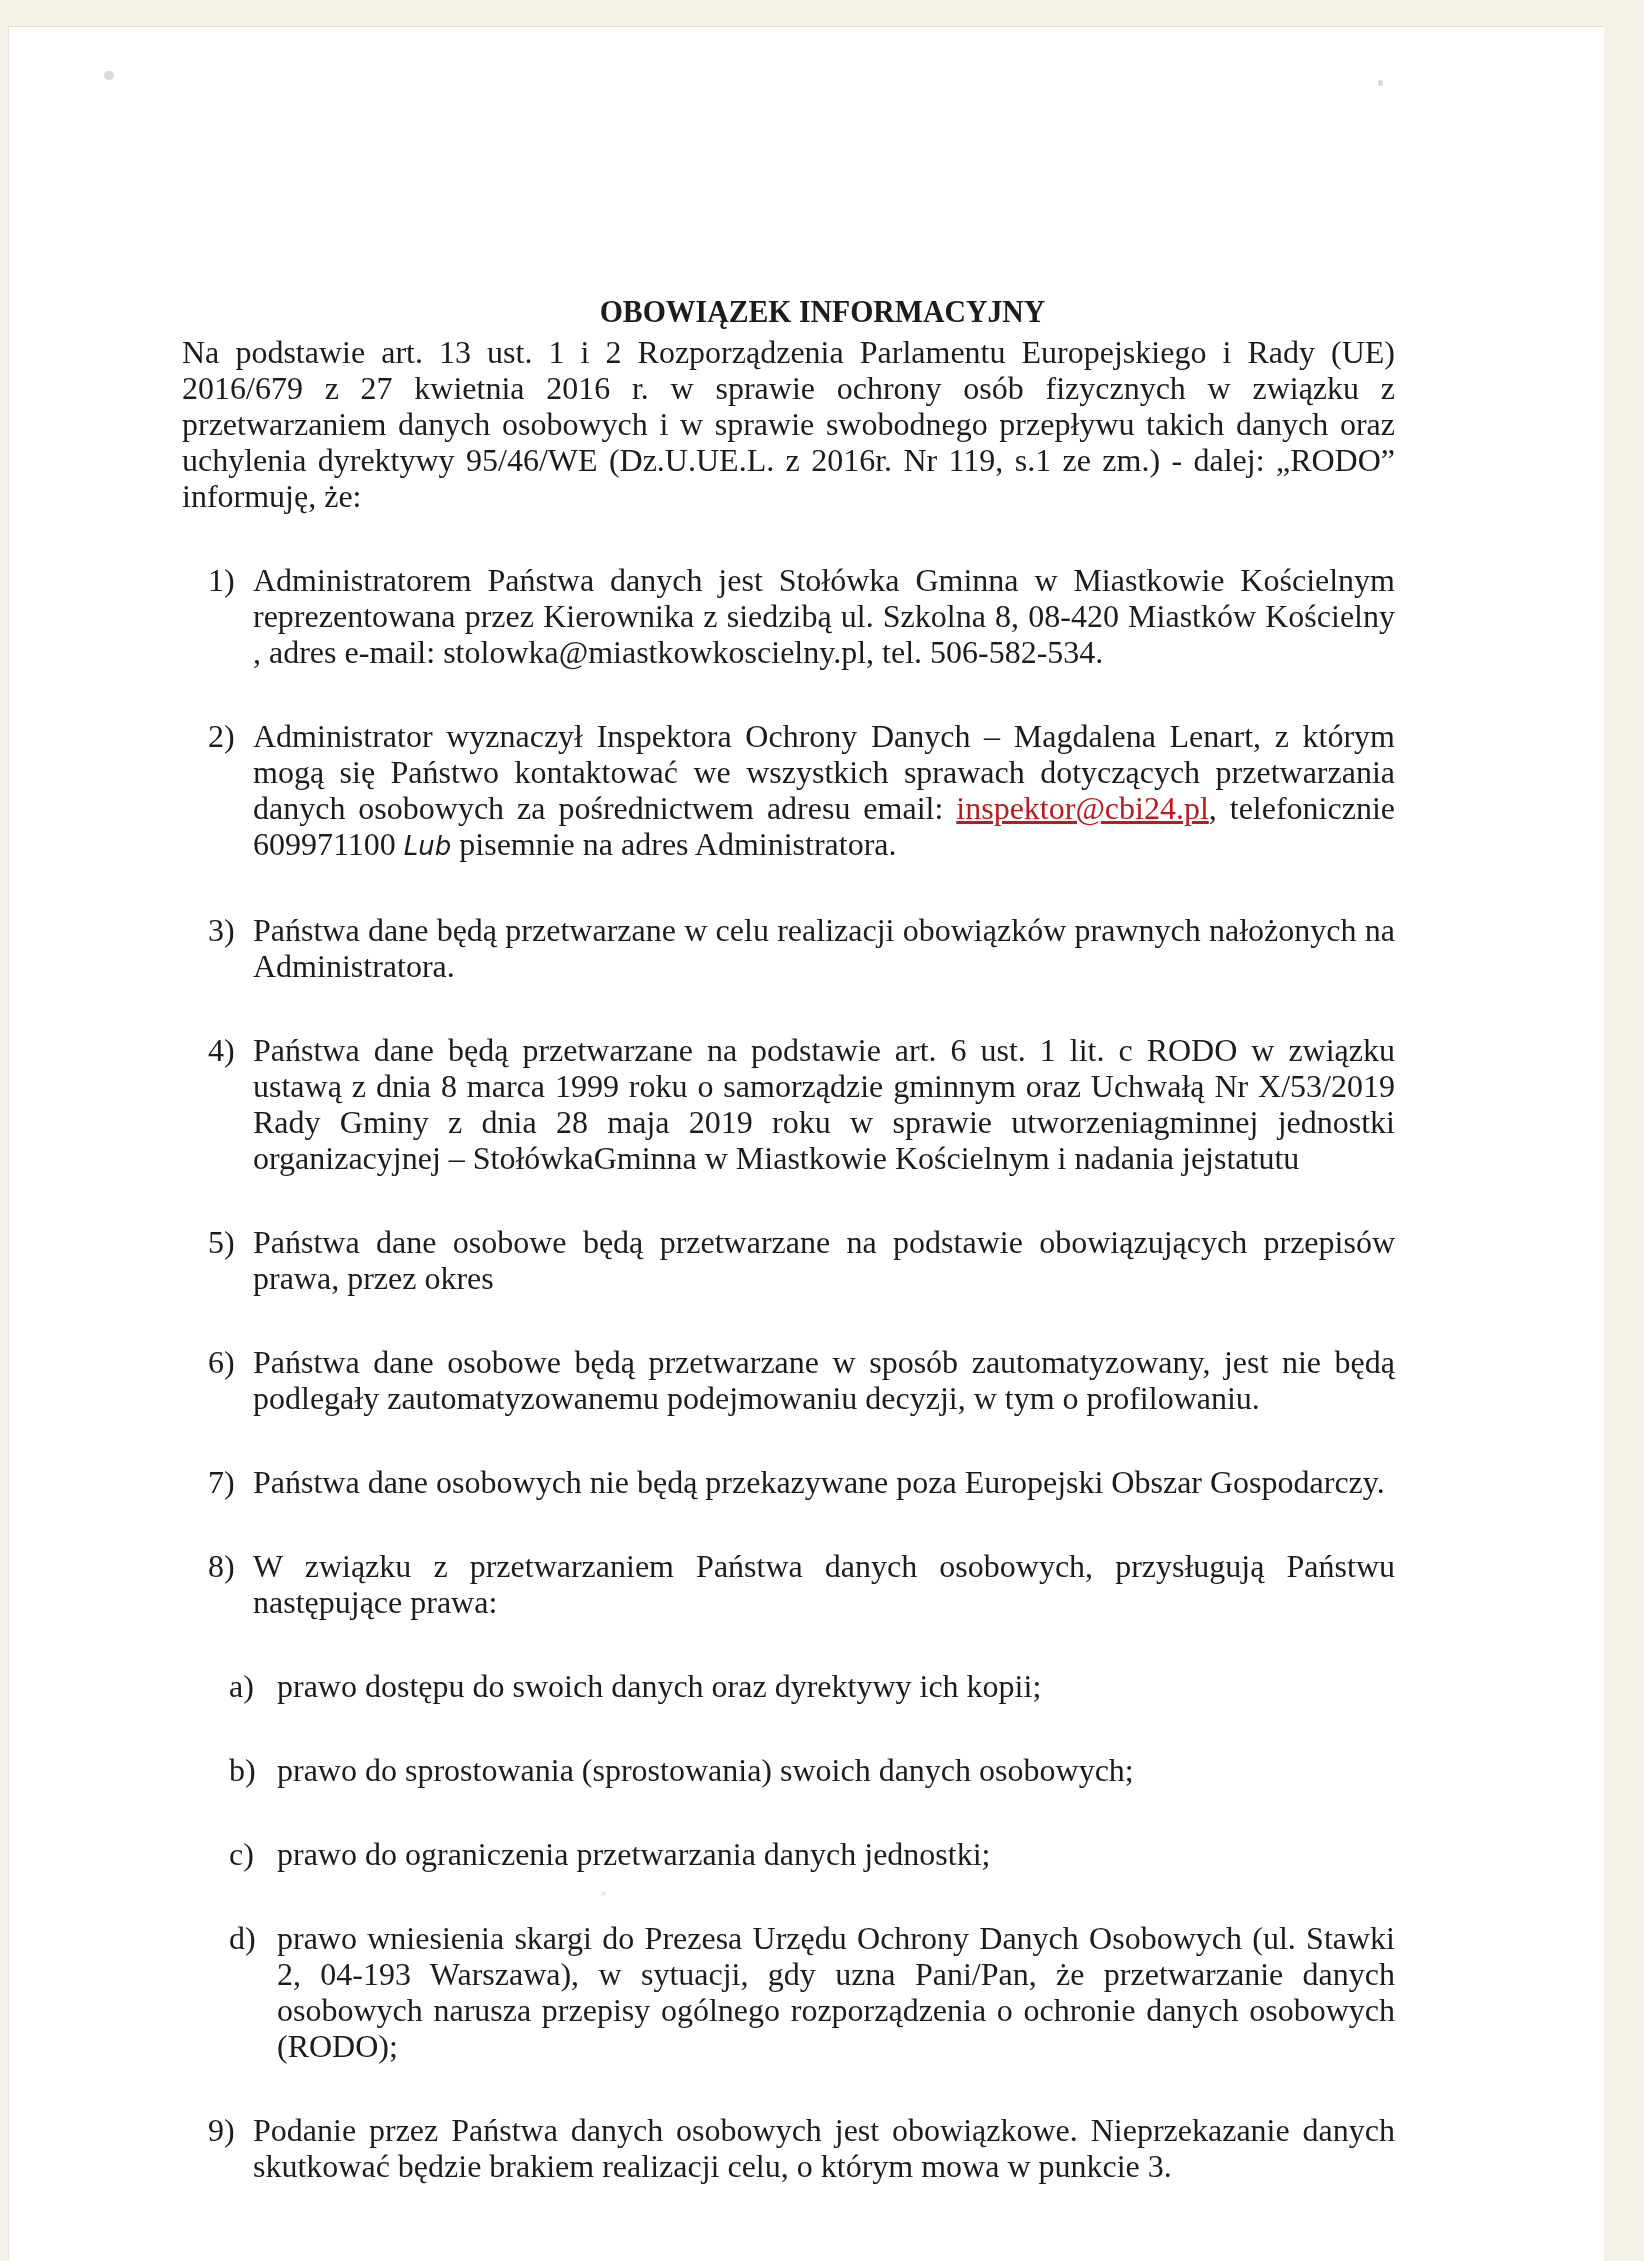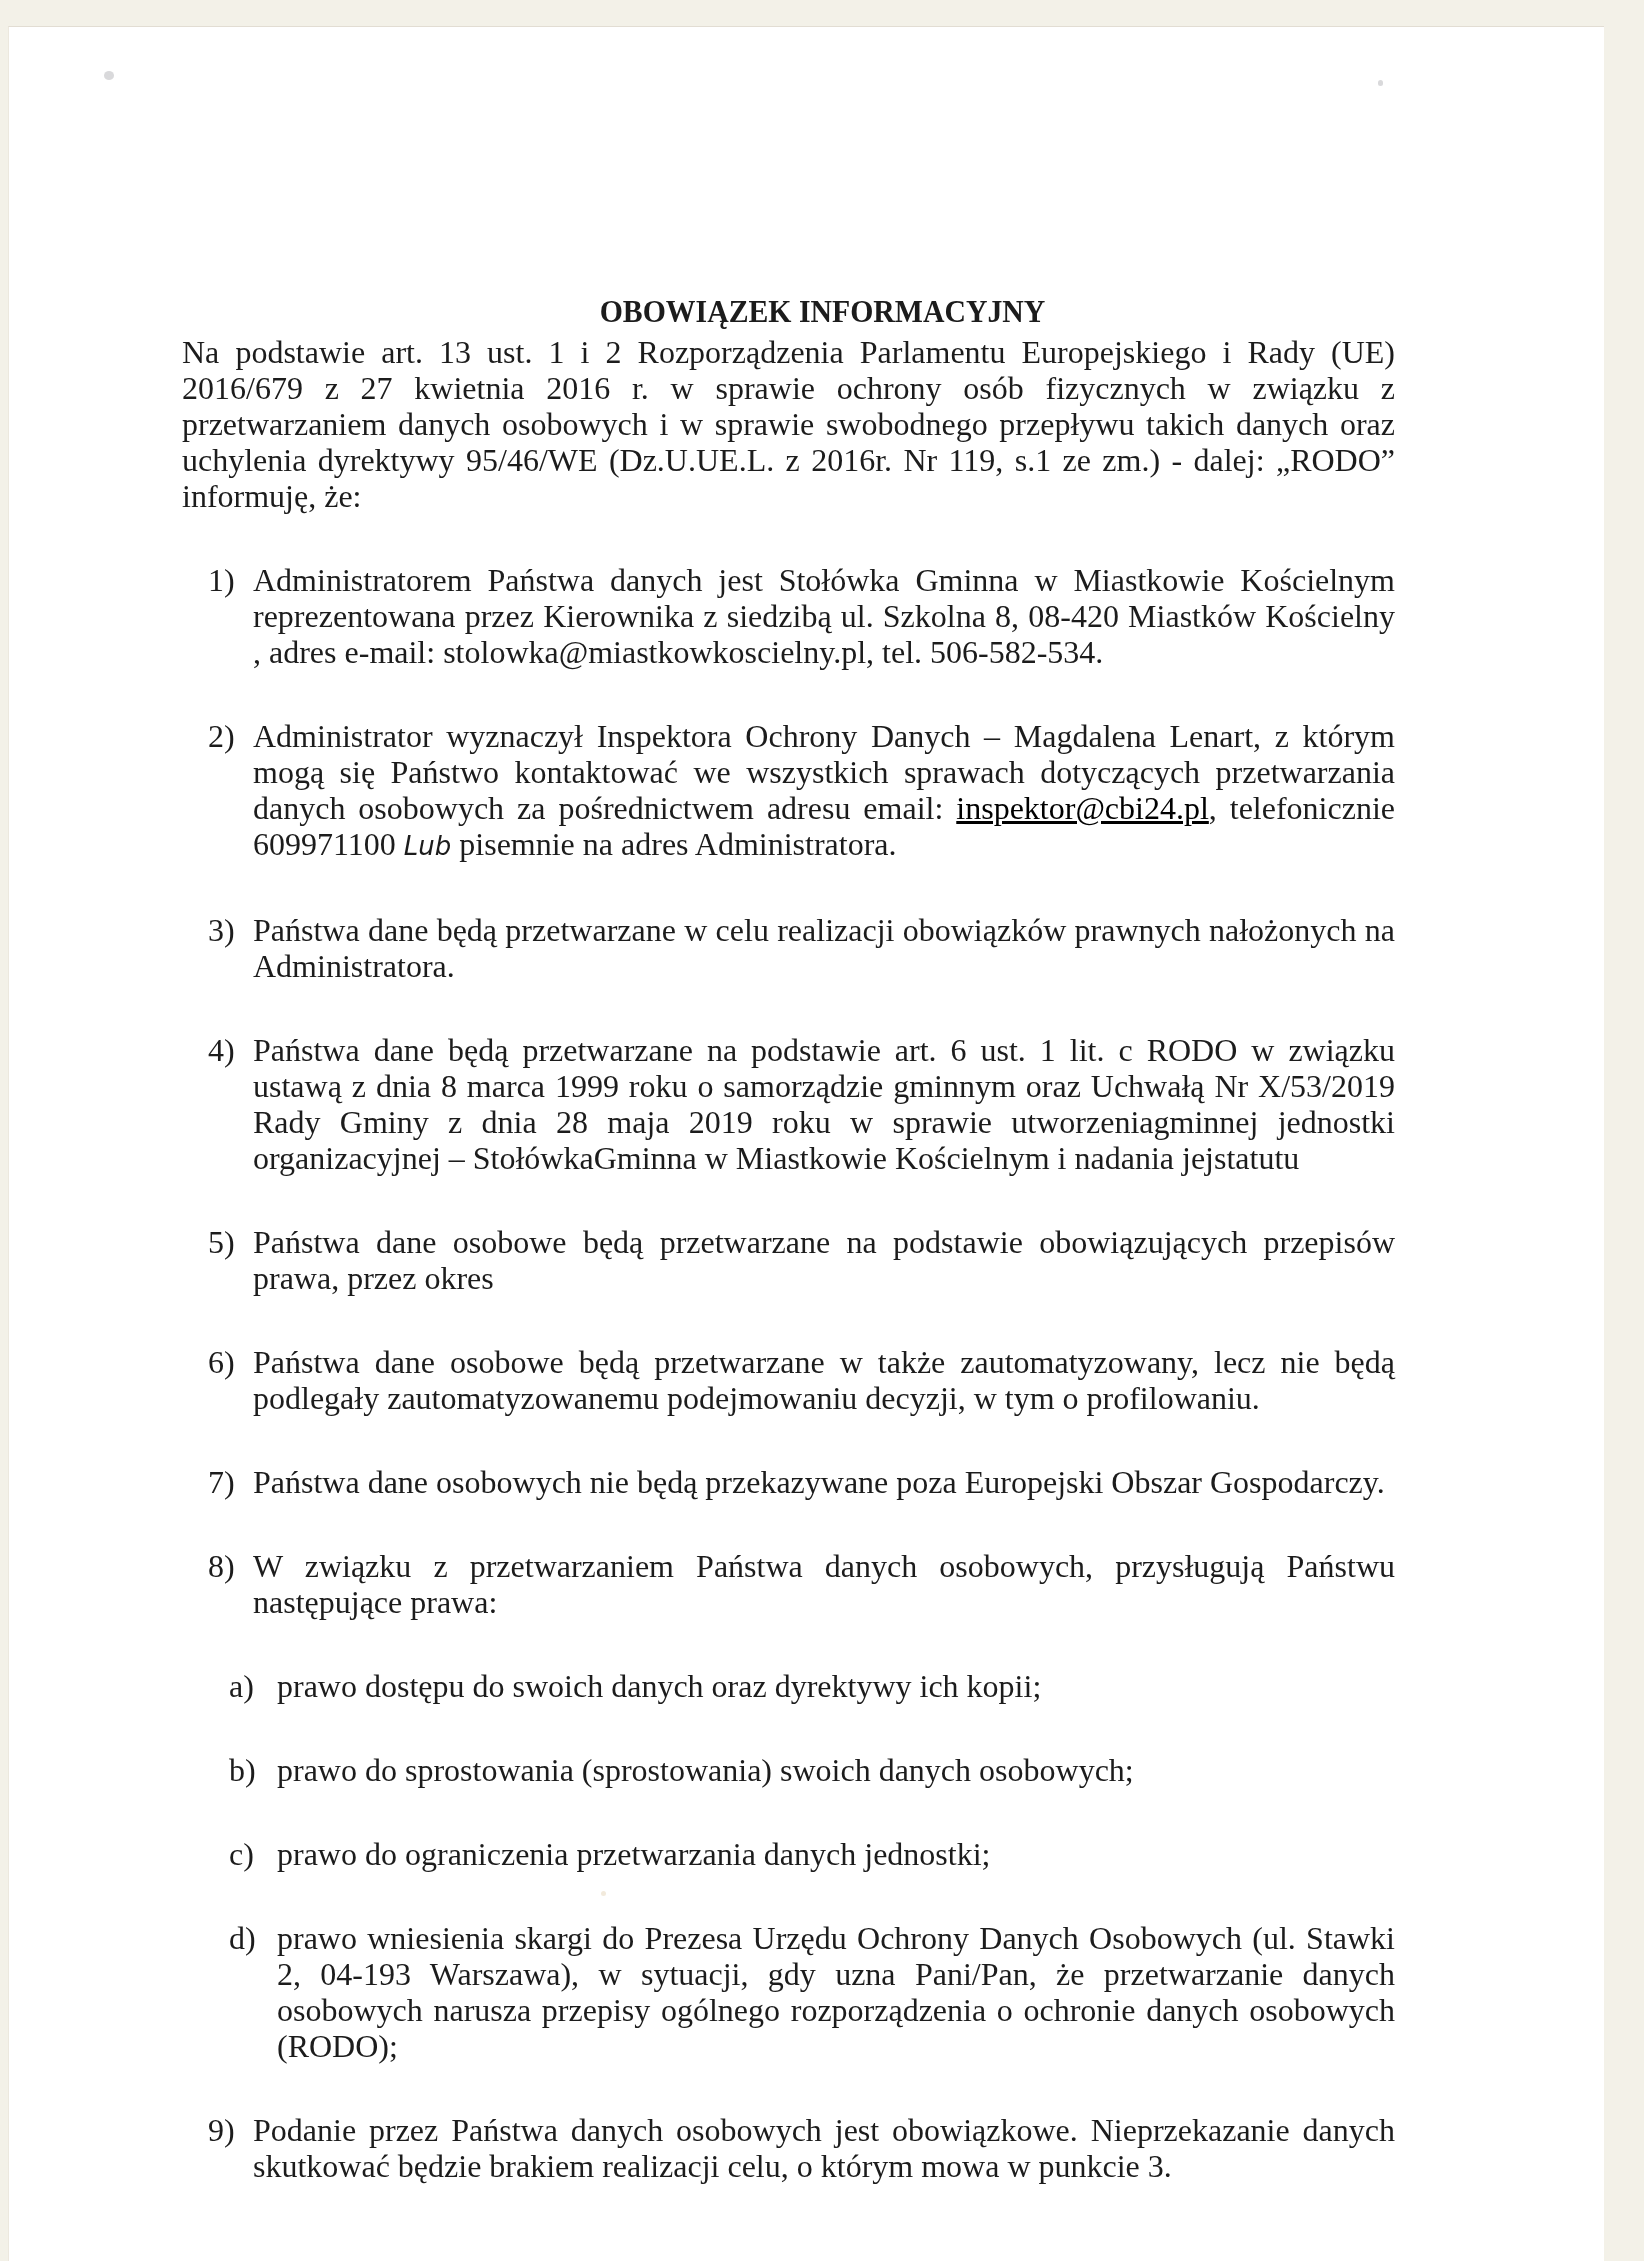--- a/index.html
+++ b/index.html
@@ -89,21 +89,21 @@
       padding-left: 95px;
       text-align: justify;
     }
     .sub-item .num {
       position: absolute;
       left: 47px;
       top: 0;
     }
     .link {
       text-decoration: underline;
-      color: #000000;
+      color: #b91c1c;
     }
     .sans-word {
       font-family: "DejaVu Sans", sans-serif;
       font-size: 26px;
       font-style: italic;
     }
     .item-text, .sub-text { display: block; margin-top: 48px; }
   </style>
 </head>
 <body>
@@ -136,21 +136,21 @@
     <li class="item">
       <span class="num">4)</span>
       <span class="item-text">Państwa dane będą przetwarzane na podstawie art. 6 ust. 1 lit. c RODO w związku ustawą z dnia 8 marca 1999 roku o samorządzie gminnym oraz Uchwałą Nr X/53/2019 Rady Gminy z dnia 28 maja 2019 roku  w sprawie utworzeniagminnej jednostki organizacyjnej – StołówkaGminna w Miastkowie Kościelnym i nadania jejstatutu</span>
     </li>
     <li class="item">
       <span class="num">5)</span>
       <span class="item-text">Państwa dane osobowe będą przetwarzane na podstawie obowiązujących przepisów prawa, przez okres</span>
     </li>
     <li class="item">
       <span class="num">6)</span>
-      <span class="item-text">Państwa dane osobowe będą przetwarzane w także zautomatyzowany, lecz nie będą podlegały zautomatyzowanemu podejmowaniu decyzji, w tym o profilowaniu.</span>
+      <span class="item-text">Państwa dane osobowe będą przetwarzane w sposób zautomatyzowany, jest nie będą podlegały zautomatyzowanemu podejmowaniu decyzji, w tym o profilowaniu.</span>
     </li>
     <li class="item">
       <span class="num">7)</span>
       <span class="item-text">Państwa dane osobowych nie będą przekazywane poza Europejski Obszar Gospodarczy.</span>
     </li>
     <li class="item">
       <span class="num">8)</span>
       <span class="item-text">W związku z przetwarzaniem Państwa danych osobowych, przysługują Państwu następujące prawa:</span>
     </li>
   </ol>

